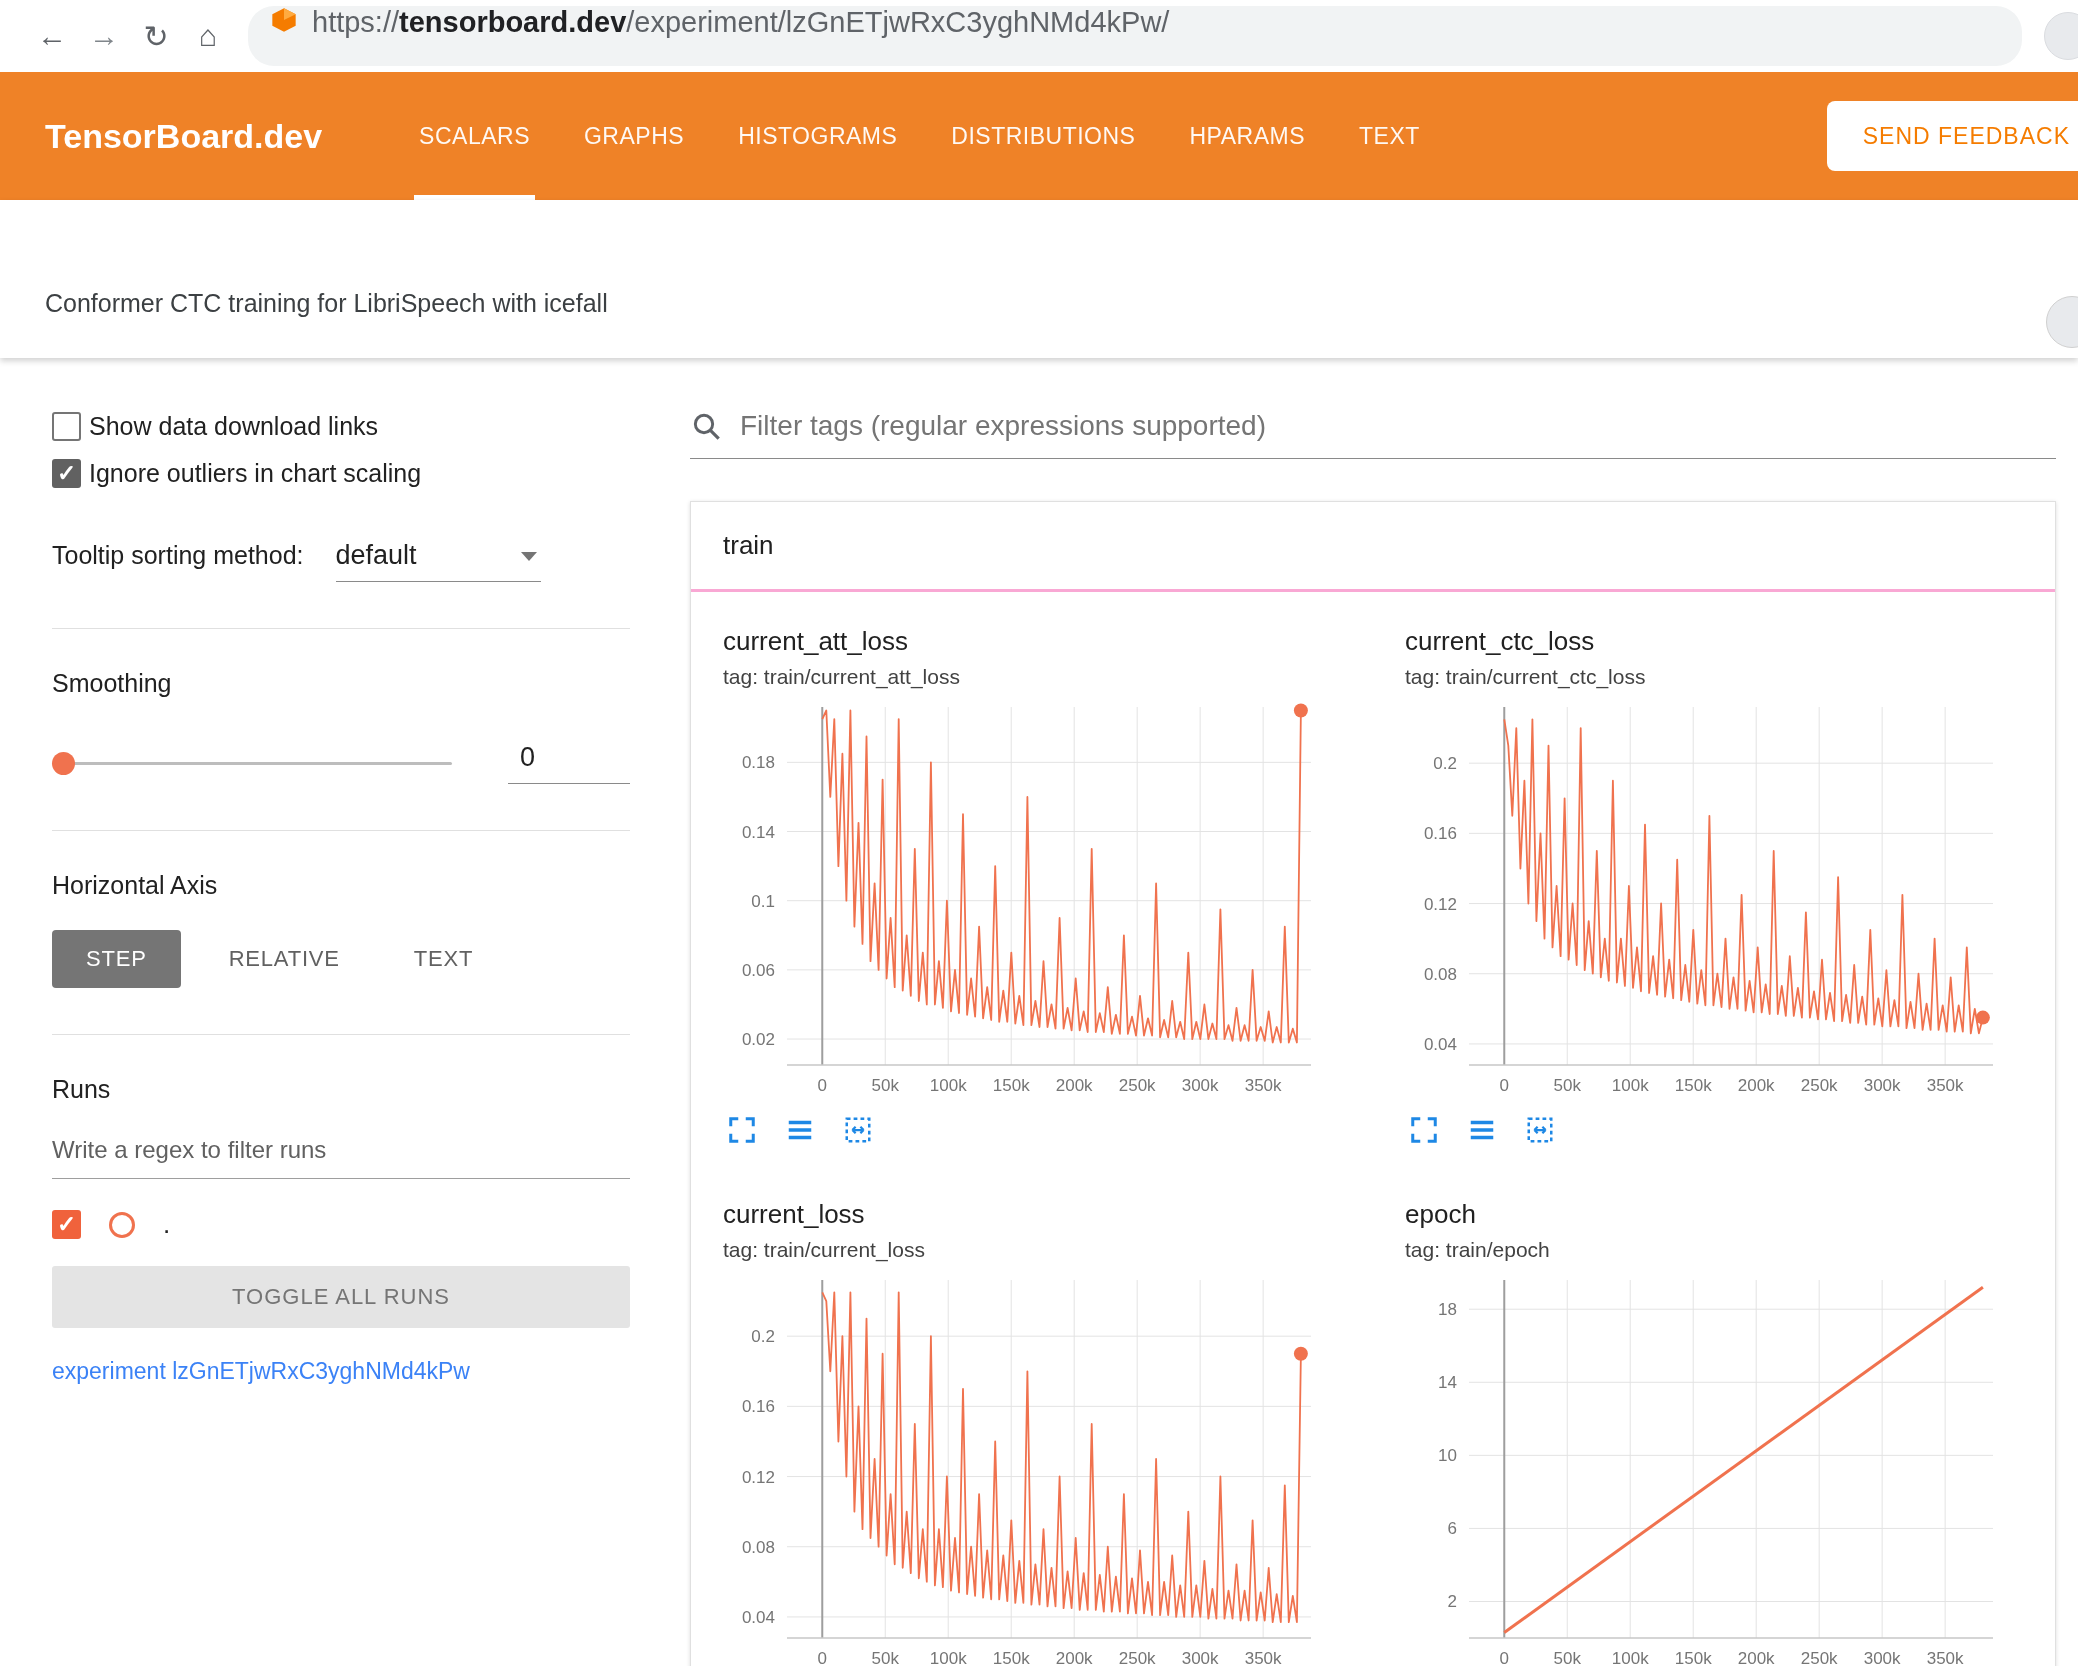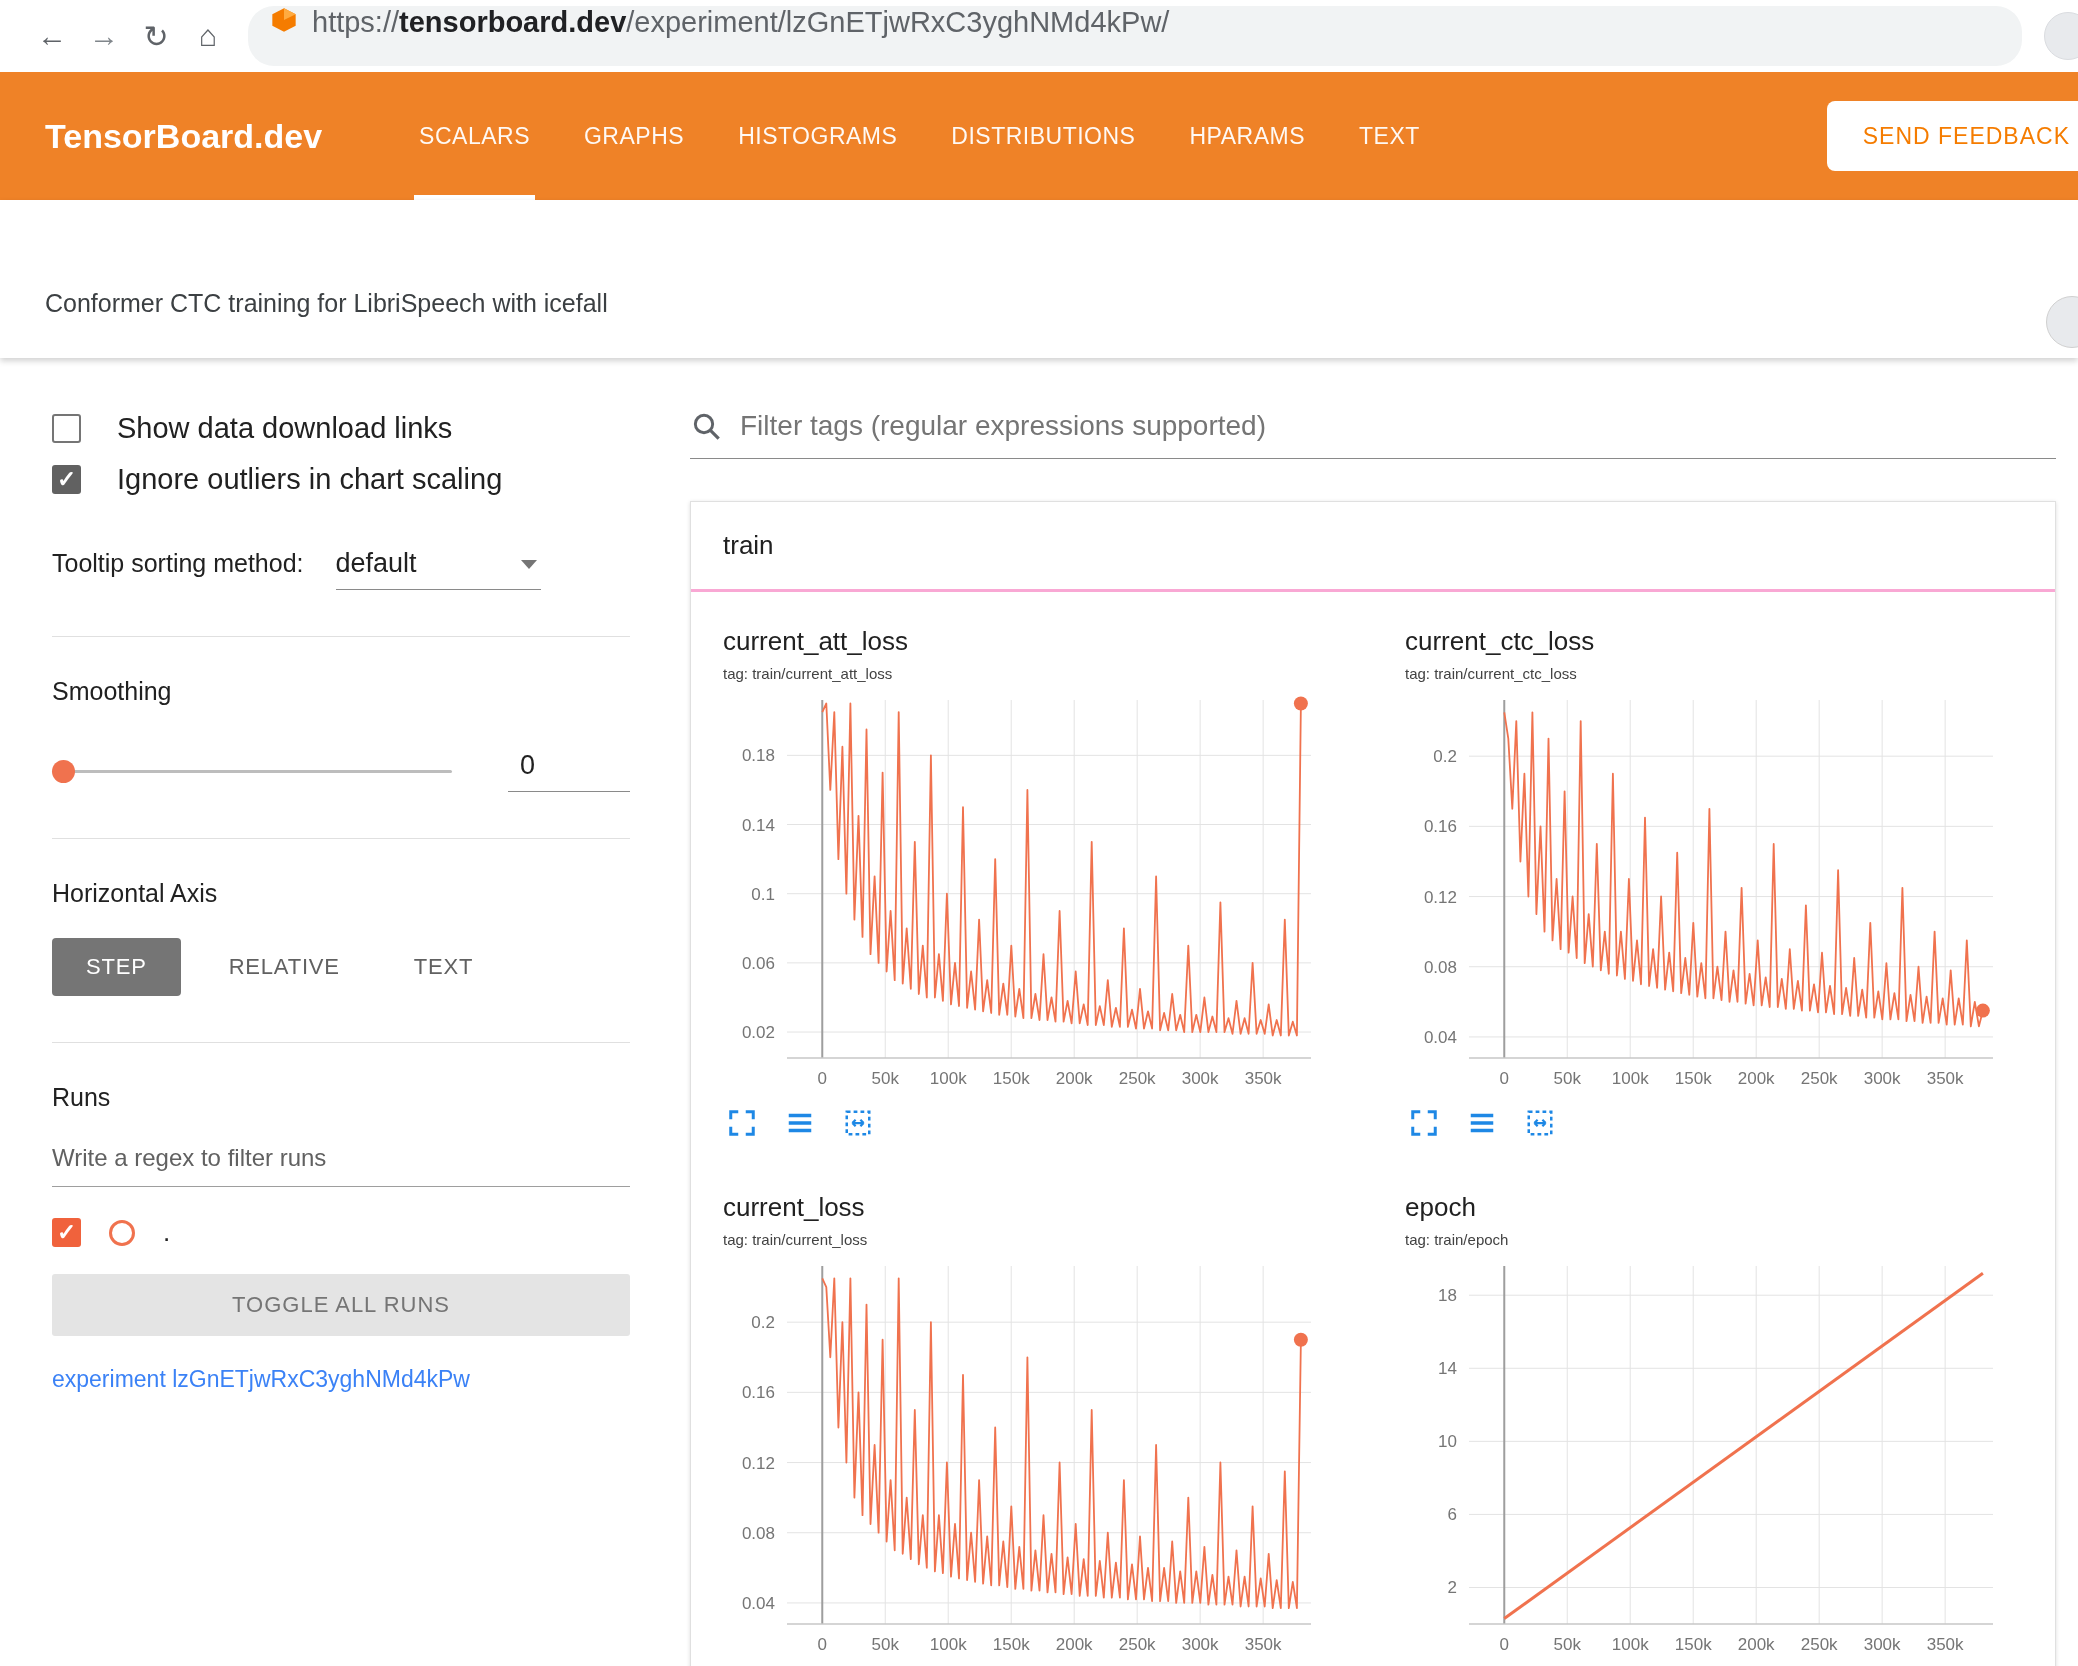--- a/index.html
+++ b/index.html
@@ -35,21 +35,21 @@
   .experiment-title { font-size:25px; color:#3c4043; }
 
   .help-circle { position:absolute; right:-20px; top:296px; width:52px; height:52px; border-radius:50%;
                  background:#e8eaed; border:1px solid #d0d0d0; z-index:3; }
 
   
   .content { display:flex; height:1308px; }
 
   
   .sidebar { width:690px; flex:0 0 690px; padding:54px 60px 0 52px; }
-  .check-row { display:flex; align-items:center; gap:36px; margin-bottom:18px; font-size:29px; color:#212121; }
+  .check-row { display:flex; align-items:center; gap:8px; margin-bottom:18px; font-size:25px; color:#212121; }
   .cbx { width:29px; height:29px; border-radius:3px; flex:0 0 auto; cursor:pointer; position:relative; }
   .cbx.unchecked { border:2px solid #757575; background:#fff; }
   .cbx.checked-dark { background:#616161; }
   .cbx.checked-orange { background:#f0623c; }
   .cbx.checked-dark::after, .cbx.checked-orange::after {
       content:"✓"; color:#fff; font-size:23px; font-weight:700; position:absolute; left:5px; top:1px; }
   .tooltip-row { display:flex; align-items:baseline; gap:32px; margin-top:52px; font-size:25px; color:#212121; }
   .dropdown { width:205px; border-bottom:1px solid #8a8a8a; padding-bottom:10px; position:relative;
               font-size:27px; color:#212121; cursor:pointer; }
   .dropdown .caret { position:absolute; right:4px; top:12px; width:0; height:0;
@@ -83,21 +83,21 @@
                 border-bottom:1px solid #8a8a8a; padding-bottom:16px; }
   .filter-row svg { flex:0 0 auto; }
   .filter-input { flex:1; border:none; outline:none; font-size:28px; color:#212121; background:transparent;
                   font-family:"Liberation Sans", sans-serif; }
   .filter-input::placeholder { color:#757575; }
   .card { margin-top:42px; background:#fff; border:1px solid #e0e0e0; box-shadow:0 1px 4px rgba(0,0,0,.14); }
   .card-header { padding:28px 32px; font-size:26px; color:#212121; border-bottom:3px solid #f9a8d4; }
   .charts-grid { display:grid; grid-template-columns:1fr 1fr; }
   .chart-cell { padding:34px 10px 20px 32px; }
   .chart-title { font-size:26px; color:#212121; }
-  .chart-tag { font-size:15px; color:#424242; margin-top:8px; }
+  .chart-tag { font-size:21px; color:#424242; margin-top:8px; }
   .chart-box { margin-top:10px; }
   .chart-svg { display:block; }
   .chart-svg text.tick { font-size:17px; fill:#757575; font-family:"Liberation Sans", sans-serif; }
   .icon-row { display:flex; align-items:center; gap:28px; margin-top:16px; margin-left:4px; }
   .icon-row span { width:30px; height:30px; color:#1e88e5; cursor:pointer; display:inline-block; }
   .icon-row svg { width:30px; height:30px; }
 </style>
 </head>
 <body>
 

